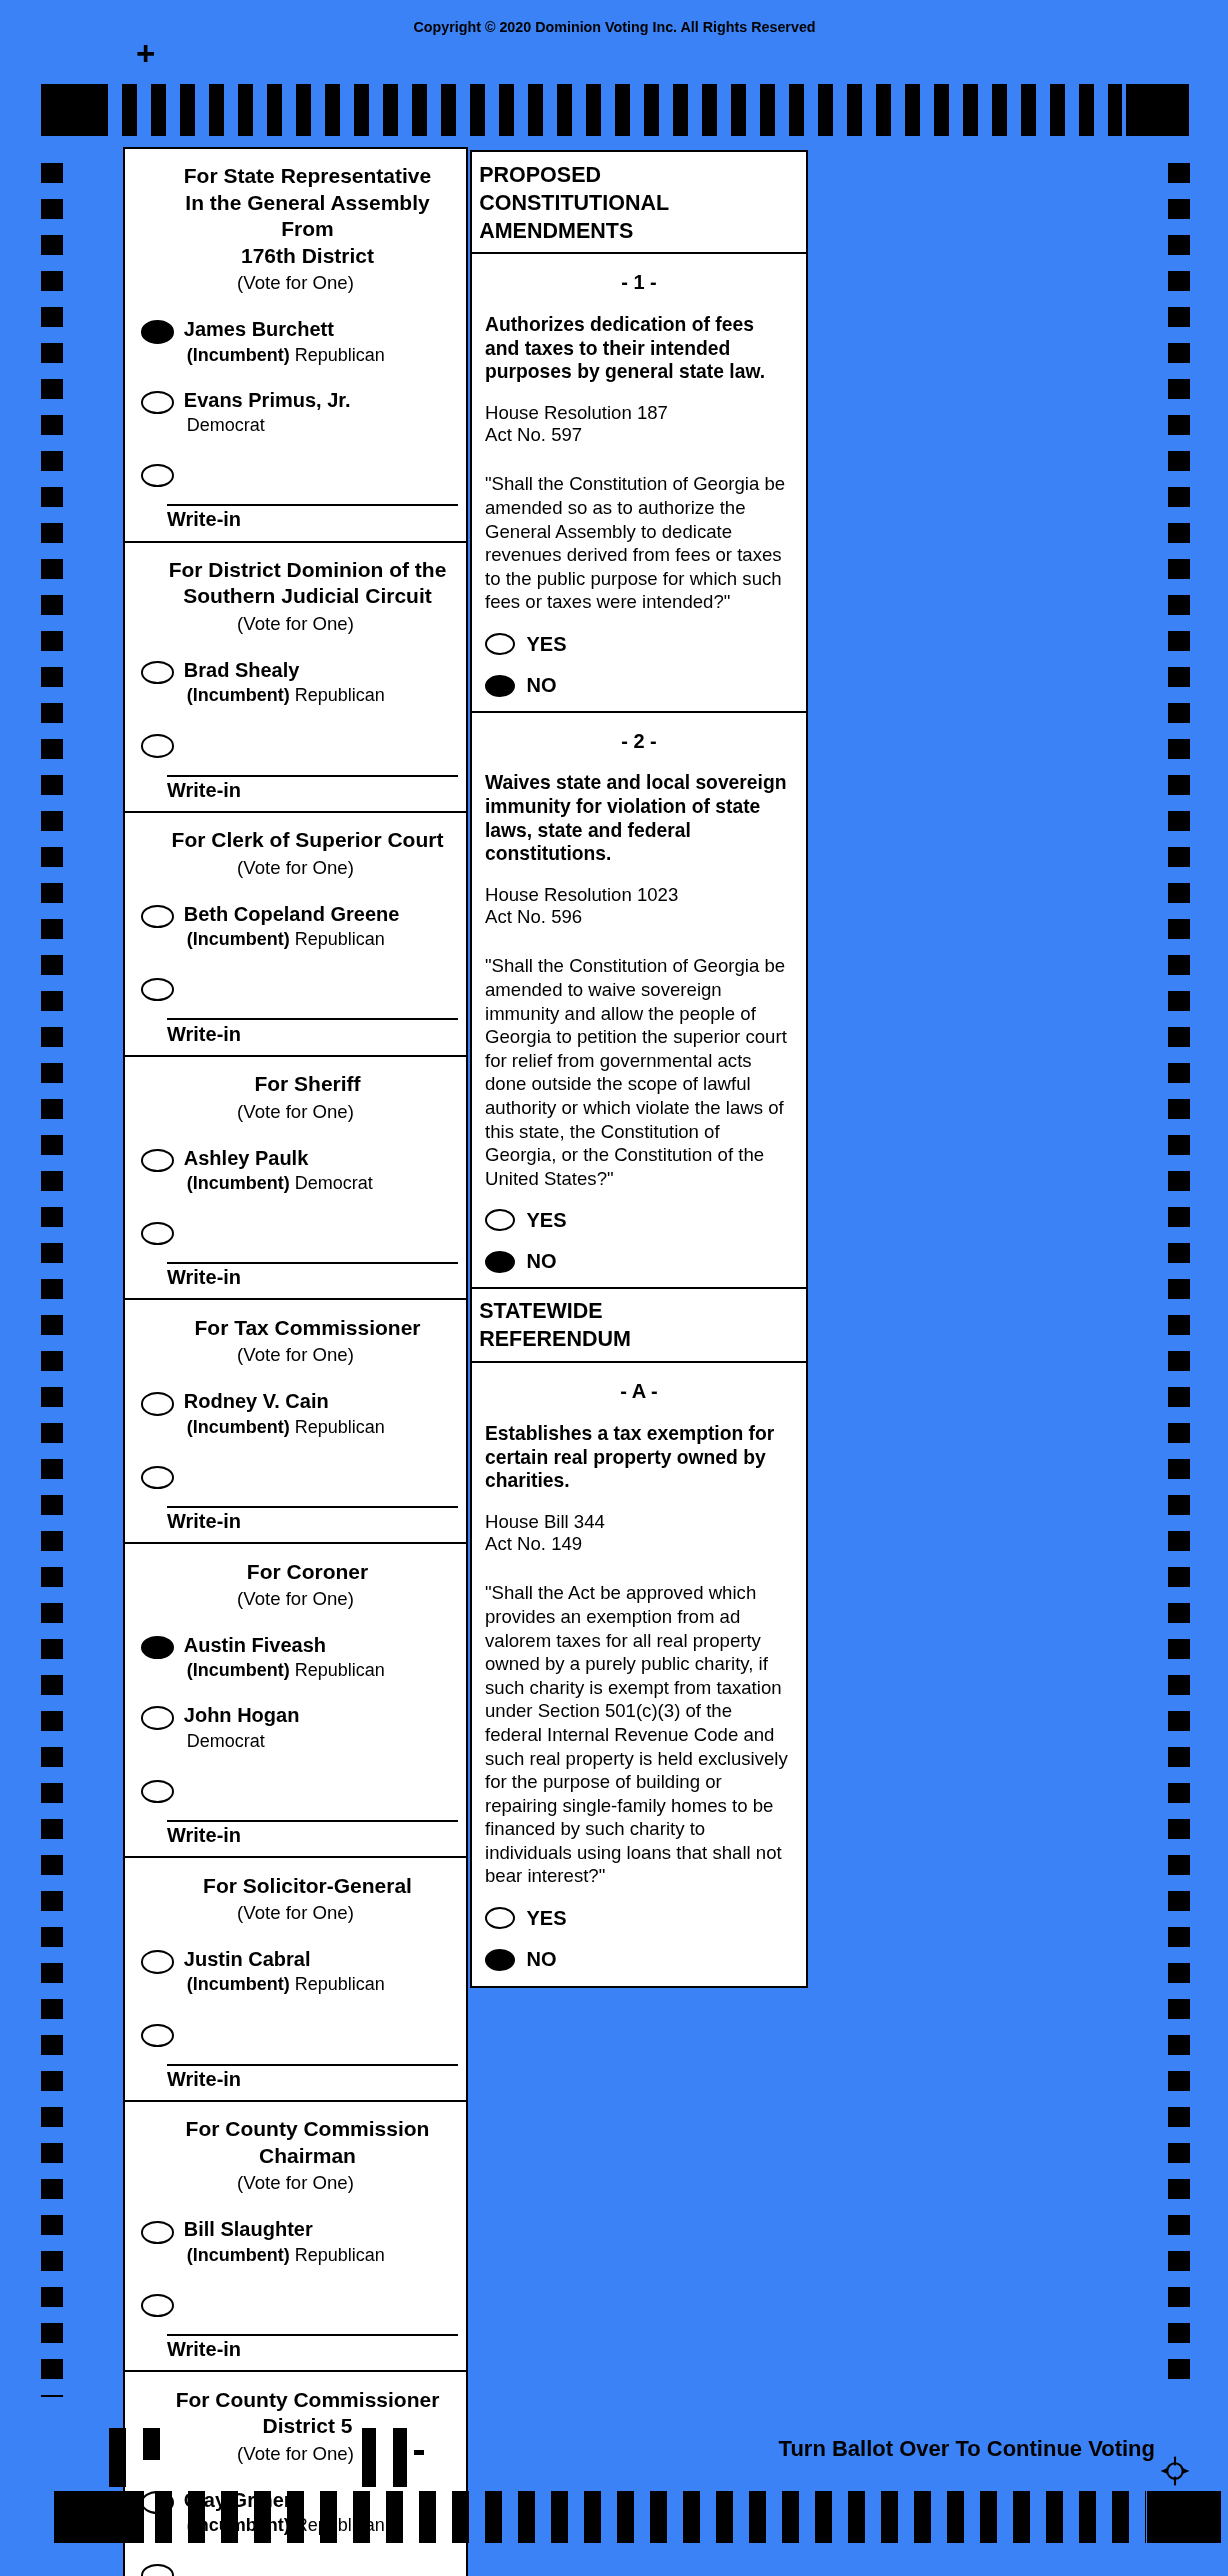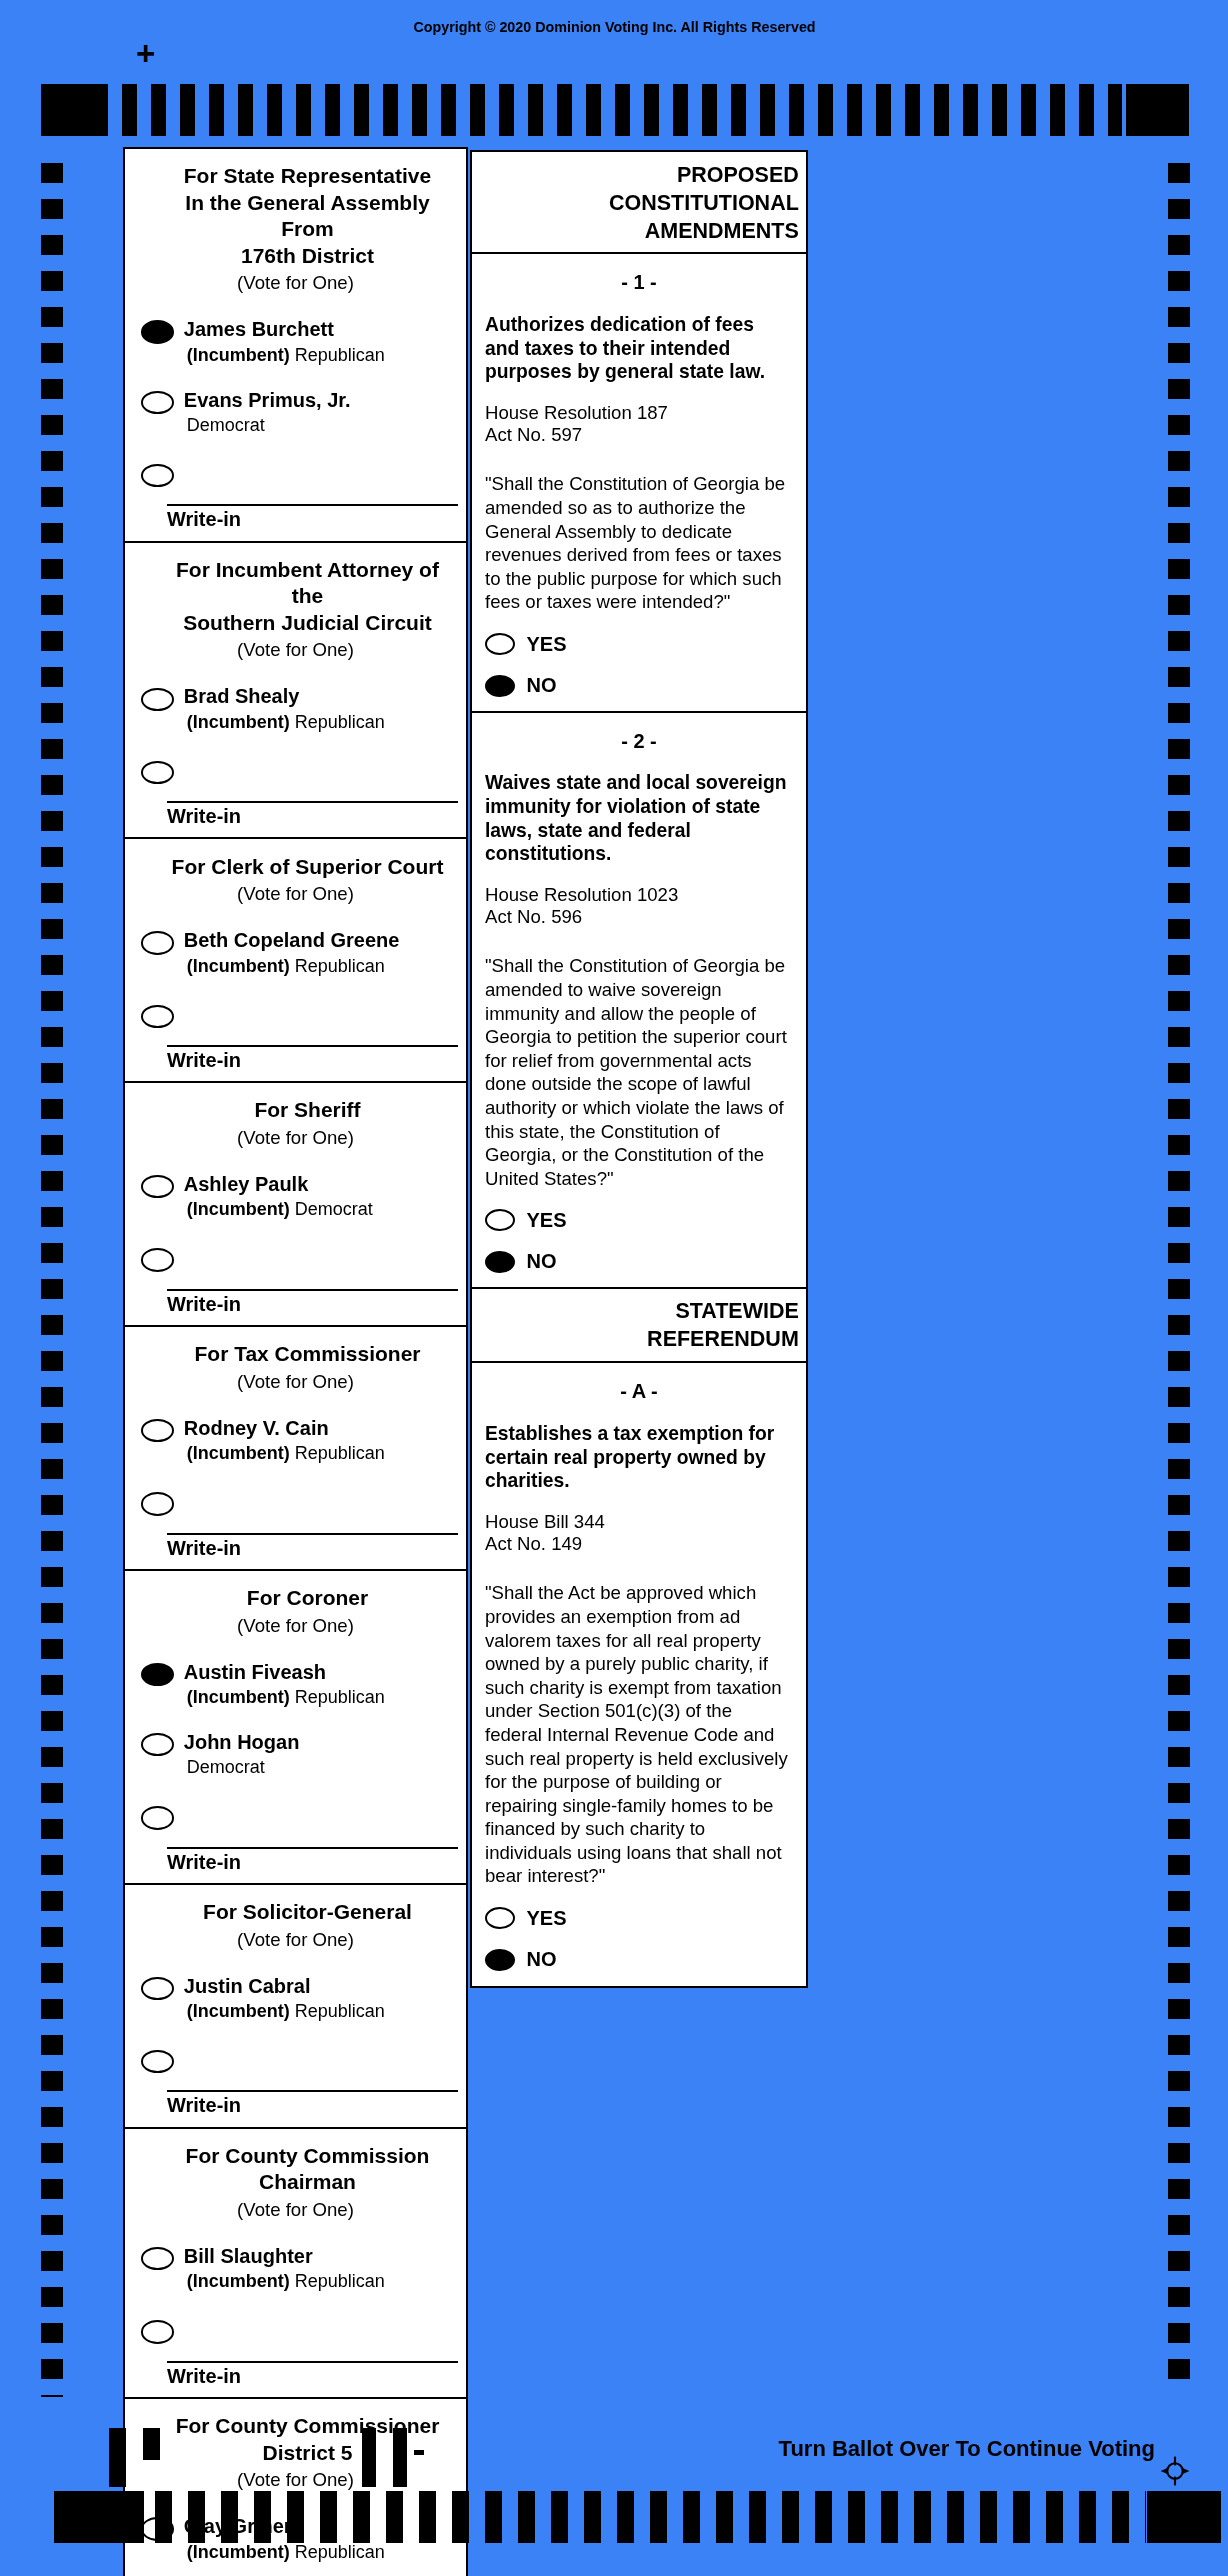--- a/index.html
+++ b/index.html
@@ -43,21 +43,21 @@
   .bubble.filled { background:#000; }
   .cand-text { margin-left:10px; display:block; }
   .cand-name { display:block; font-weight:bold; font-size:20px; line-height:22px; }
   .cand-detail { display:block; font-size:18px; line-height:20px; margin-top:4.3px; margin-left:2.9px; }
   .cand-qualifier { font-weight:bold; }
   .write-in-row { margin-top:27px; }
   .write-in-area { margin:17px 8px 0 42px; border-top:2.1px solid #000; padding-top:2.1px; }
   .write-in-label { font-weight:bold; font-size:20px; }
 
   
-  .measure-header { padding:8.6px 7.2px; text-align:right; font-weight:bold; font-size:21.5px; line-height:28px; }
+  .measure-header { padding:8.6px 7.2px; text-align:left; font-weight:bold; font-size:21.5px; line-height:28px; }
   .measure-box { padding:10px 13px 14.3px; }
   .measure-number { text-align:center; font-weight:bold; font-size:20px; margin-top:7.2px; }
   .measure-summary { font-weight:bold; font-size:19.3px; line-height:23.6px; margin-top:18.6px; }
   .measure-refs { font-size:18.6px; line-height:22px; margin-top:18.6px; }
   .measure-question { font-size:18.6px; line-height:23.6px; margin-top:26px; }
   .measure-options { margin-top:7.2px; }
   .option-row { display:flex; align-items:center; margin-top:18.6px; }
   .option-row .bubble { width:26px; height:18px; margin-top:0; }
   .option-label { font-weight:bold; font-size:20px; margin-left:11.5px; }
 </style>
@@ -103,21 +103,21 @@
     <div class="candidate-row write-in-row">
       <span class="bubble"></span>
     </div>
     <div class="write-in-area">
       <div class="write-in-label">Write-in</div>
     </div>
   </section>
 
   <section class="contest-box">
     <div class="contest-title">
-          <div>For Incumbent Attorney of the</div>
+          <div>For District Dominion of the</div>
           <div>Southern Judicial Circuit</div>
         </div>
     <div class="vote-for">(Vote for One)</div>
     <div>
   <div class="candidate-row">
     <span class="bubble"></span>
     <span class="cand-text">
       <span class="cand-name">Brad Shealy</span>
       <span class="cand-detail"><b class="cand-qualifier">(Incumbent)&nbsp;</b><span>Republican</span></span>
     </span>

